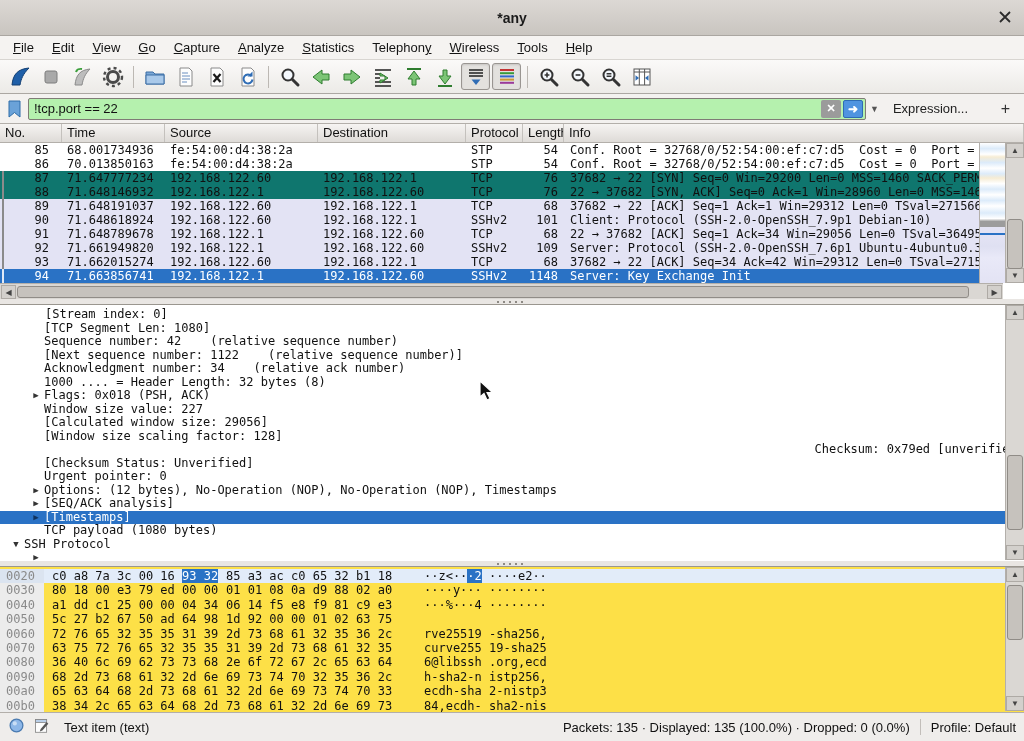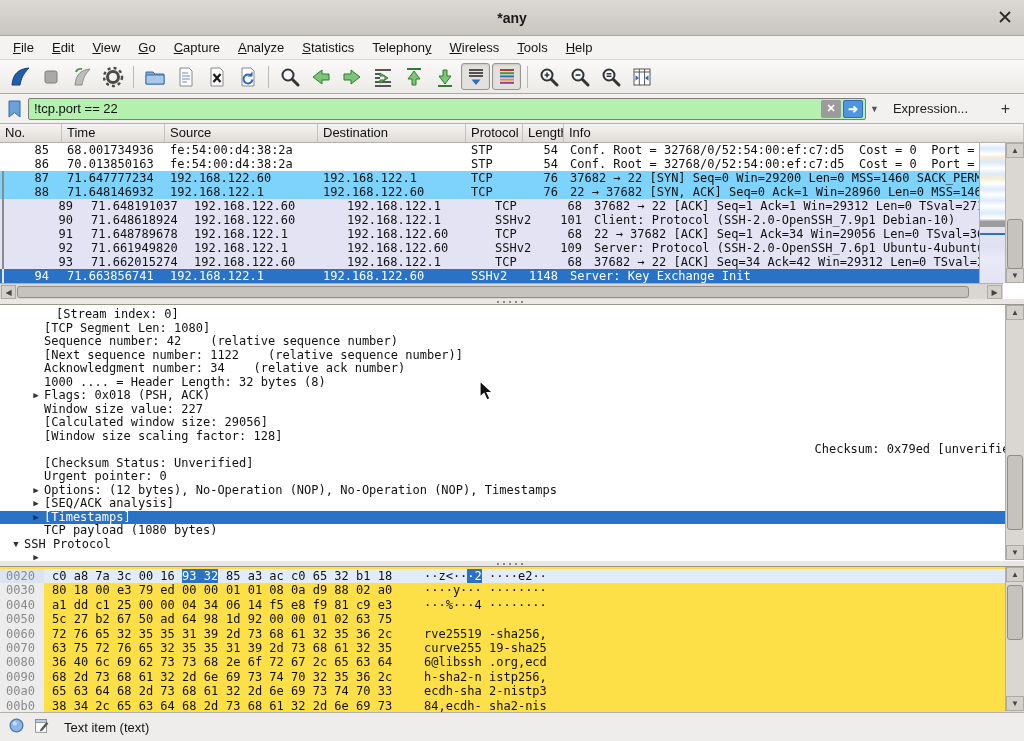--- a/index.html
+++ b/index.html
@@ -42,22 +42,22 @@
   .phead { height:19px; background:linear-gradient(#f6f4f2,#dedbd7); border-bottom:1px solid #b3afaa; font-size:13px; }
   .phead > div { padding:1px 0 0 5px; border-right:1px solid #c4c1bd; overflow:hidden; white-space:nowrap; }
   .prows { position:absolute; top:19px; left:0; width:979px; height:140px; overflow:hidden; font-family:"DejaVu Sans Mono","Liberation Mono",monospace; font-size:12px; }
   .prow { height:14px; line-height:14px; white-space:pre; position:relative; }
   .prow > div { overflow:hidden; white-space:pre; }
   .c-no { text-align:right; padding-right:13px; }
   .c-len { text-align:right; padding-right:6px; }
   .c-time,.c-src,.c-dst,.c-proto { padding-left:5px; }
   .c-info { padding-left:6px; }
   .row-stp { background:#fff; }
-  .row-gray { background:#7dd3fc; }
-  .row-lav { background:#e3e3f4;padding-left:24px; }
+  .row-gray { background:#0f766e; }
+  .row-lav { background:#e3e3f4; }
   .row-sel { background:#2a72c5; color:#fff; }
   .prow.bracket::before { content:""; position:absolute; left:2px; top:0; bottom:0; width:2px; background:#8b8b8b; }
   .prow.row-sel.bracket::before { background:#dfe9f7; }
 
   
   .minimap { left:979px; top:143px; width:26px; height:140px; border-left:1px solid #b3afaa;
     background:
       linear-gradient(180deg,
         #ffffff 0%, #dcebfa 4%, #ffffff 8%, #f6ecd4 10%, #dcebfa 14%, #ffffff 18%,
         #dcebfa 22%, #f6ecd4 25%, #ffffff 29%, #dcebfa 33%, #ffffff 37%, #dcebfa 41%,
@@ -348,21 +348,21 @@
   <span class="arr" style="left:1px;">◀</span>
   <span class="arr" style="right:1px;">▶</span>
   <span class="thumb"></span>
 </div>
 
 <div class="abs splitter" style="top:299px;">
     <span class="dots"></span>
   </div>
 
 <div class="abs details" id="details">
-    <div class="dline" style="padding-left: 40px;"><span class="arrow"></span><span>[Stream index: 0]</span></div>
+    <div class="dline" style="padding-left: 29px;"><span class="arrow"></span><span>[Stream index: 0]</span></div>
     <div class="dline" style="padding-left: 28px;"><span class="arrow"></span><span>[TCP Segment Len: 1080]</span></div>
     <div class="dline" style="padding-left: 28px;"><span class="arrow"></span><span>Sequence number: 42    (relative sequence number)</span></div>
     <div class="dline" style="padding-left: 28px;"><span class="arrow"></span><span>[Next sequence number: 1122    (relative sequence number)]</span></div>
     <div class="dline" style="padding-left: 28px;"><span class="arrow"></span><span>Acknowledgment number: 34    (relative ack number)</span></div>
     <div class="dline" style="padding-left: 28px;"><span class="arrow"></span><span>1000 .... = Header Length: 32 bytes (8)</span></div>
     <div class="dline" style="padding-left: 28px;"><span class="arrow">▶</span><span>Flags: 0x018 (PSH, ACK)</span></div>
     <div class="dline" style="padding-left: 28px;"><span class="arrow"></span><span>Window size value: 227</span></div>
     <div class="dline" style="padding-left: 28px;"><span class="arrow"></span><span>[Calculated window size: 29056]</span></div>
     <div class="dline" style="padding-left: 28px;"><span class="arrow"></span><span>[Window size scaling factor: 128]</span></div>
     <div class="dline" style="padding-left: 28px; justify-content: space-between;"><span class="arrow"></span><span>Checksum: 0x79ed [unverified]</span></div>
@@ -411,17 +411,22 @@
       </svg>
   </span>
   <span>
     <svg width="17" height="17" viewBox="0 0 20 20">
         <rect x="3" y="3" width="13" height="15" fill="#fdfdfd" stroke="#888"></rect>
         <rect x="3" y="3" width="13" height="3.5" fill="#b9cfe8" stroke="#888"></rect>
         <path d="M9 14 L16 6 L18 8 L11 16 L8 17z" fill="#555"></path>
       </svg>
   </span>
   <span class="sb-label">Text item (text)</span>
+  <span class="sb-right">
+    <span>Packets: 135 · Displayed: 135 (100.0%) · Dropped: 0 (0.0%)</span>
+    <span class="sb-sep"></span>
+    <span>Profile: Default</span>
+  </span>
 </div>
 
 <svg class="abs cursor" style="left:478px; top:380px;" width="18" height="22" viewBox="0 0 18 22">
   <path d="M2 1 L2 17 L6 13.5 L9 20 L12 18.5 L9 12.5 L14.5 12.5 Z" fill="#111" stroke="#fff" stroke-width="1.2"></path>
 </svg>
 
 </body></html>

